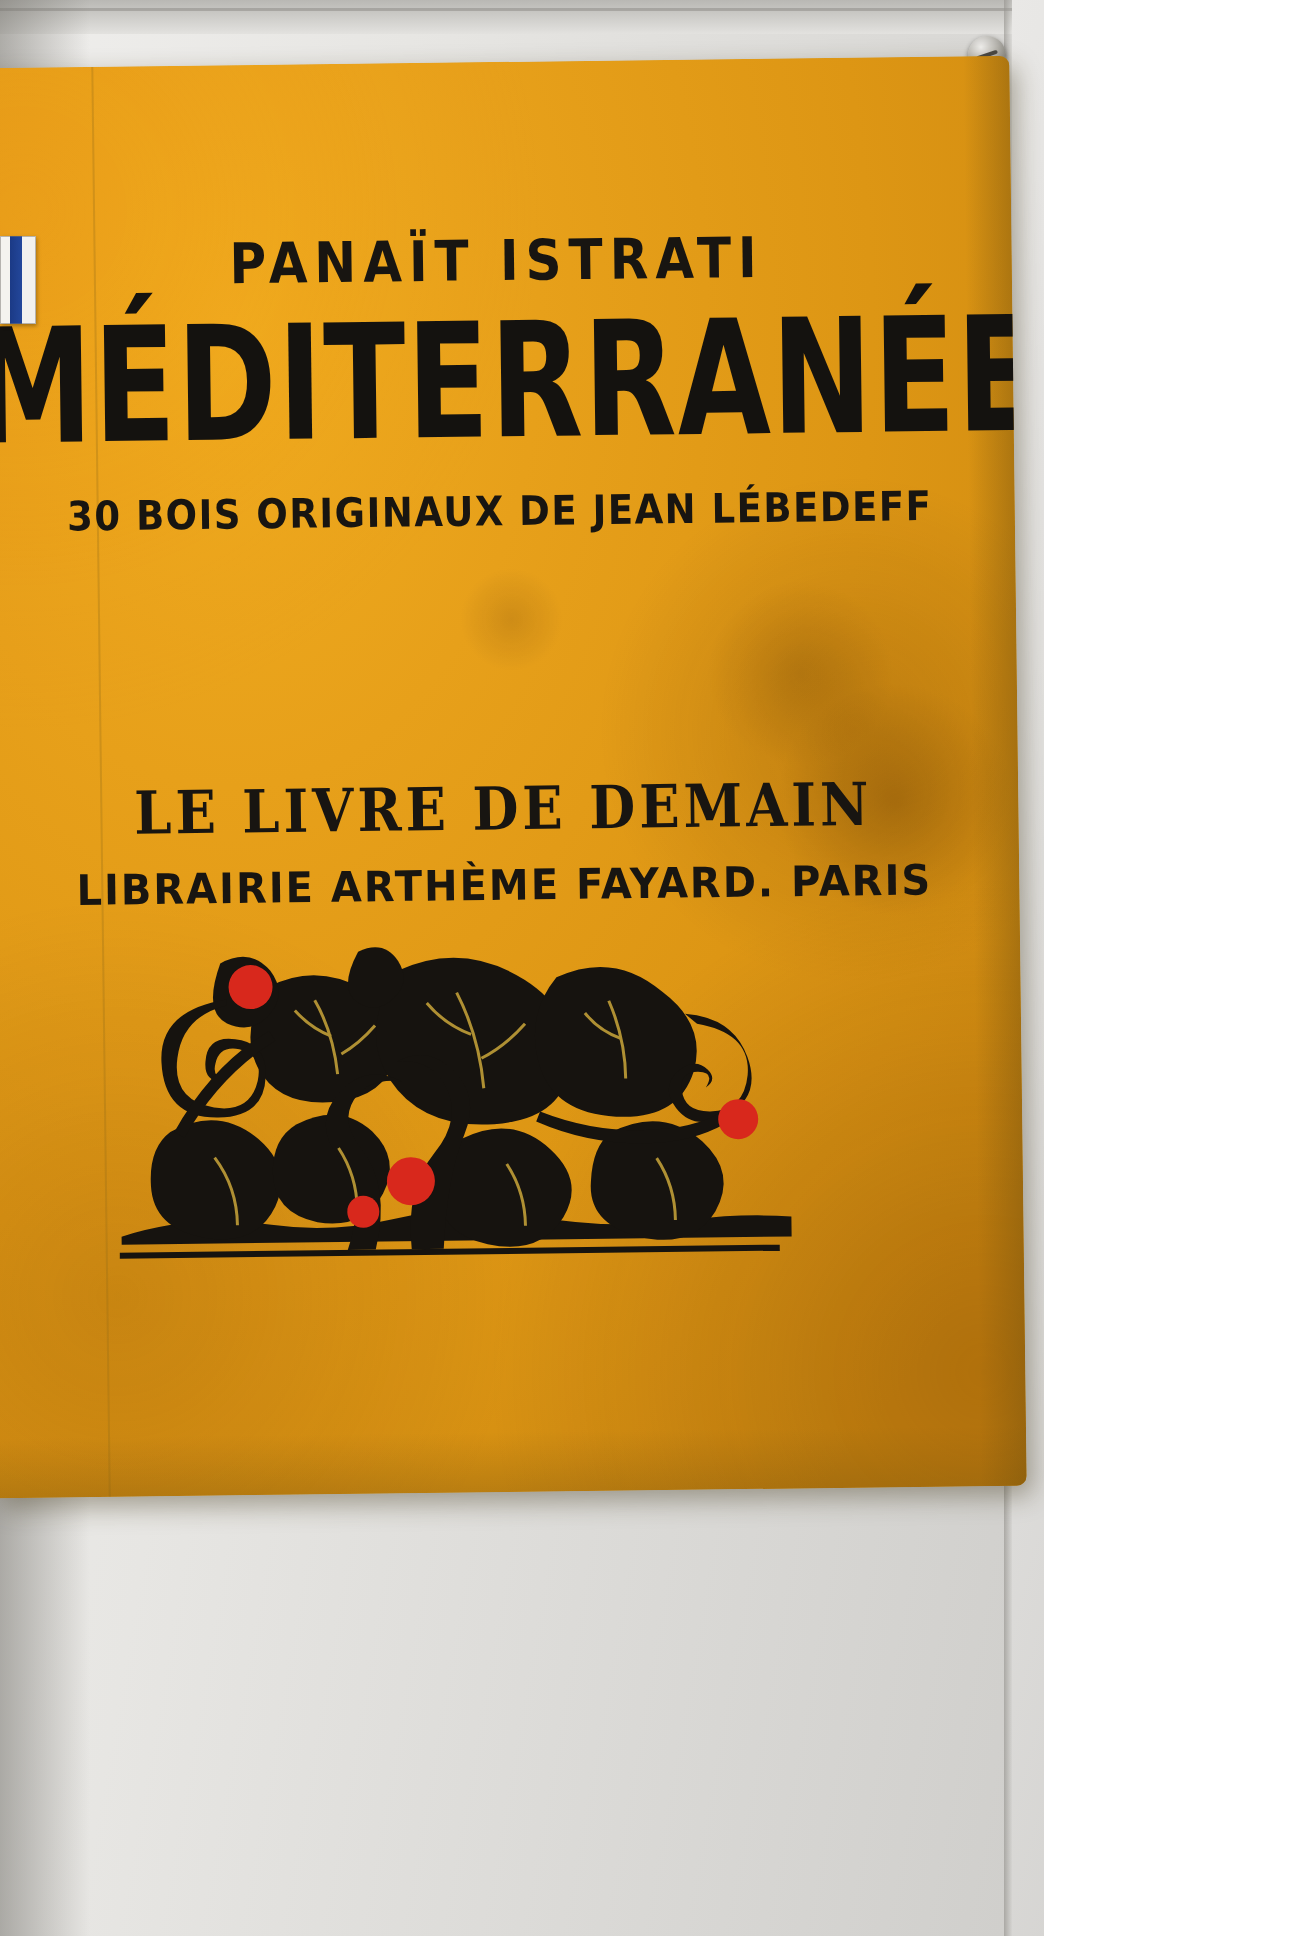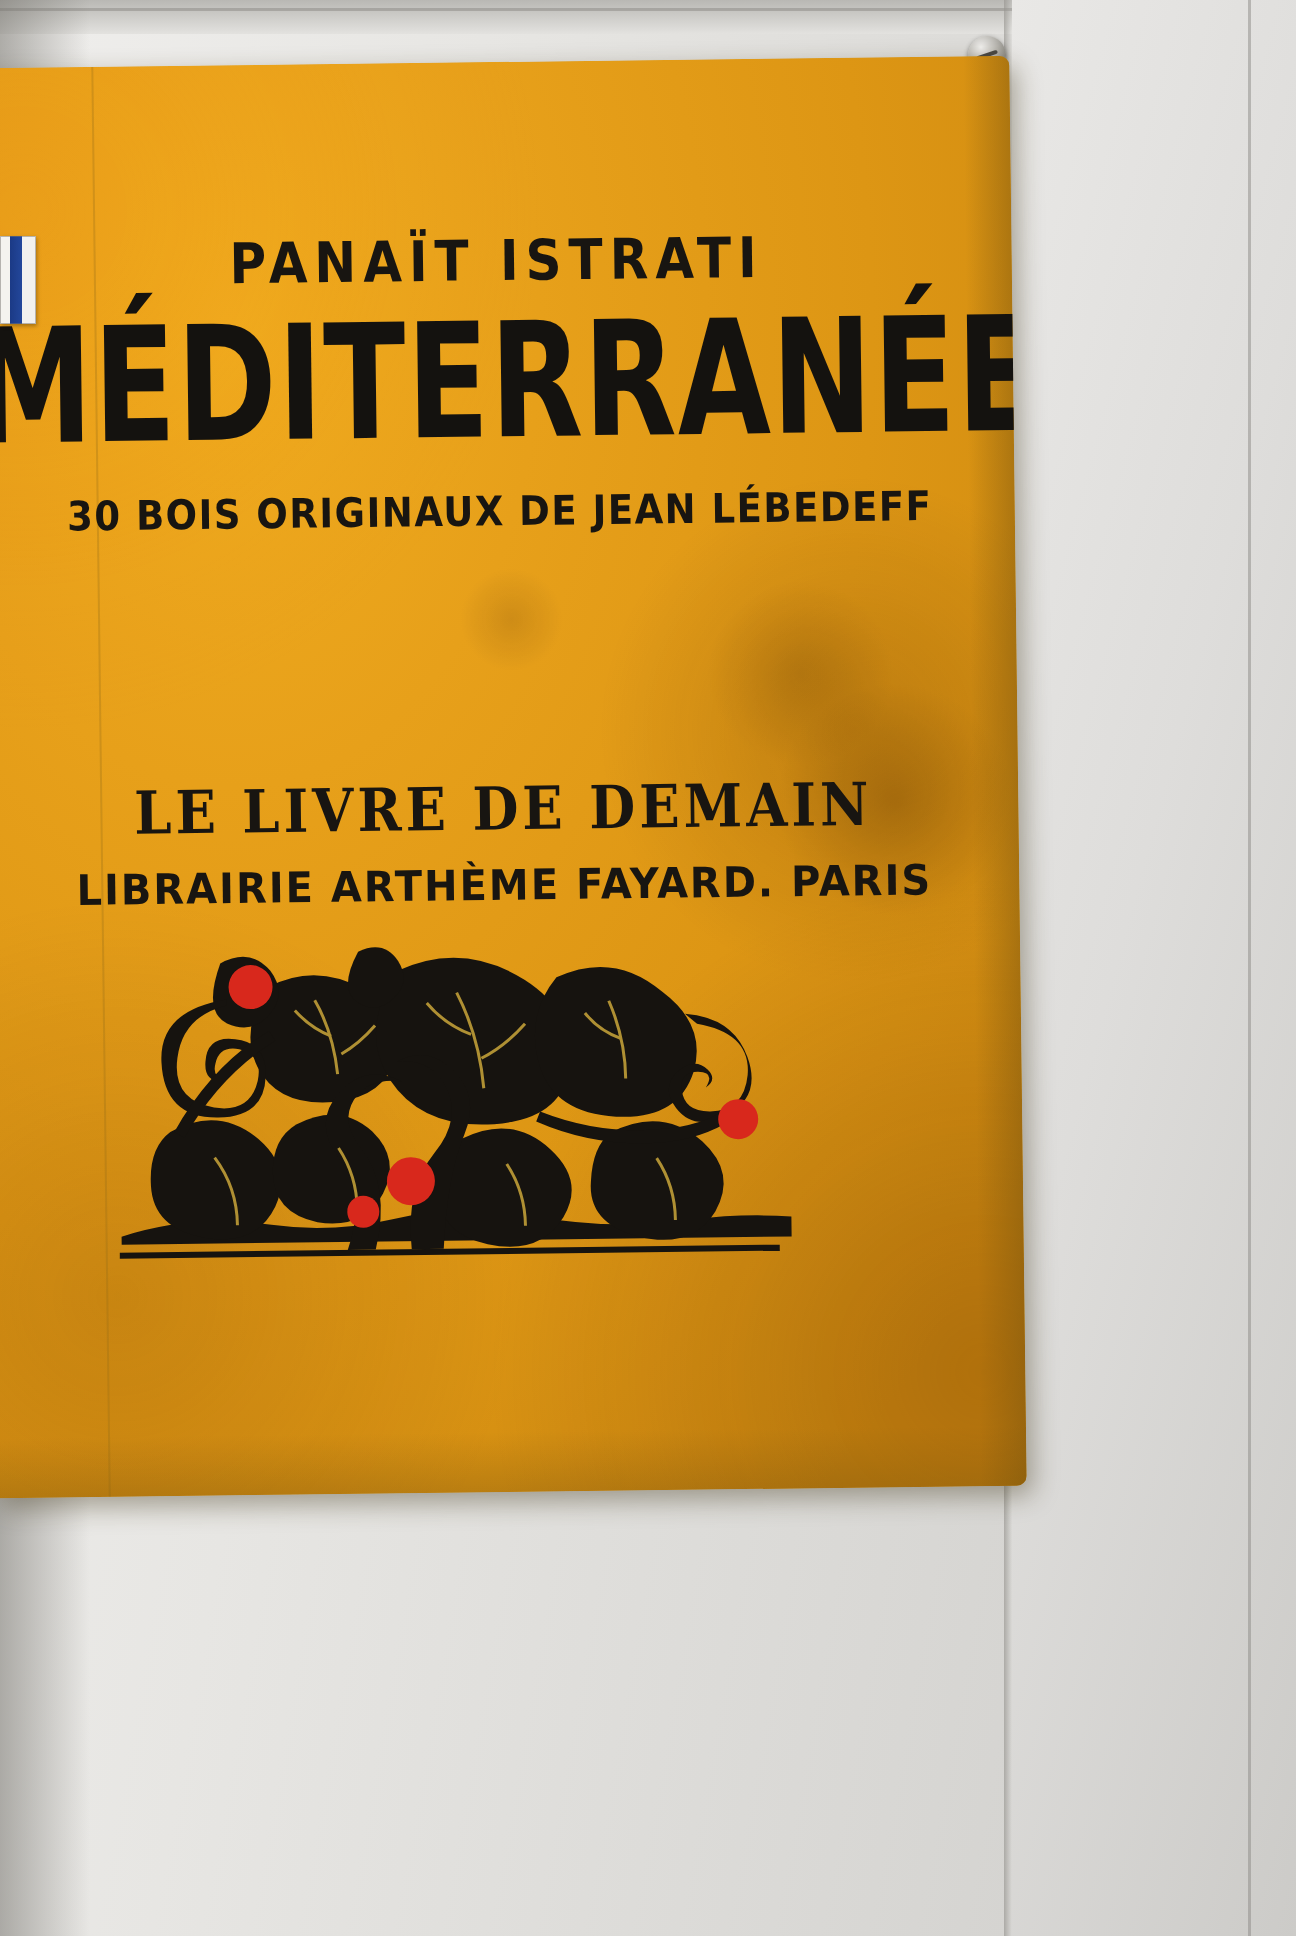--- a/index.html
+++ b/index.html
@@ -2,21 +2,21 @@
 <html><head>
 <meta charset="utf-8">
 <style>
   html, body {
     margin: 0;
     padding: 0;
     background: #ffffff;
   }
   #page {
     position: relative;
-    width: 1296px;
+    width: 1044px;
     height: 1936px;
     overflow: hidden;
     background: #d9d9d7;
     font-family: "Liberation Sans", sans-serif;
   }
 
   
   .backdrop {
     position: absolute;
     inset: 0;

